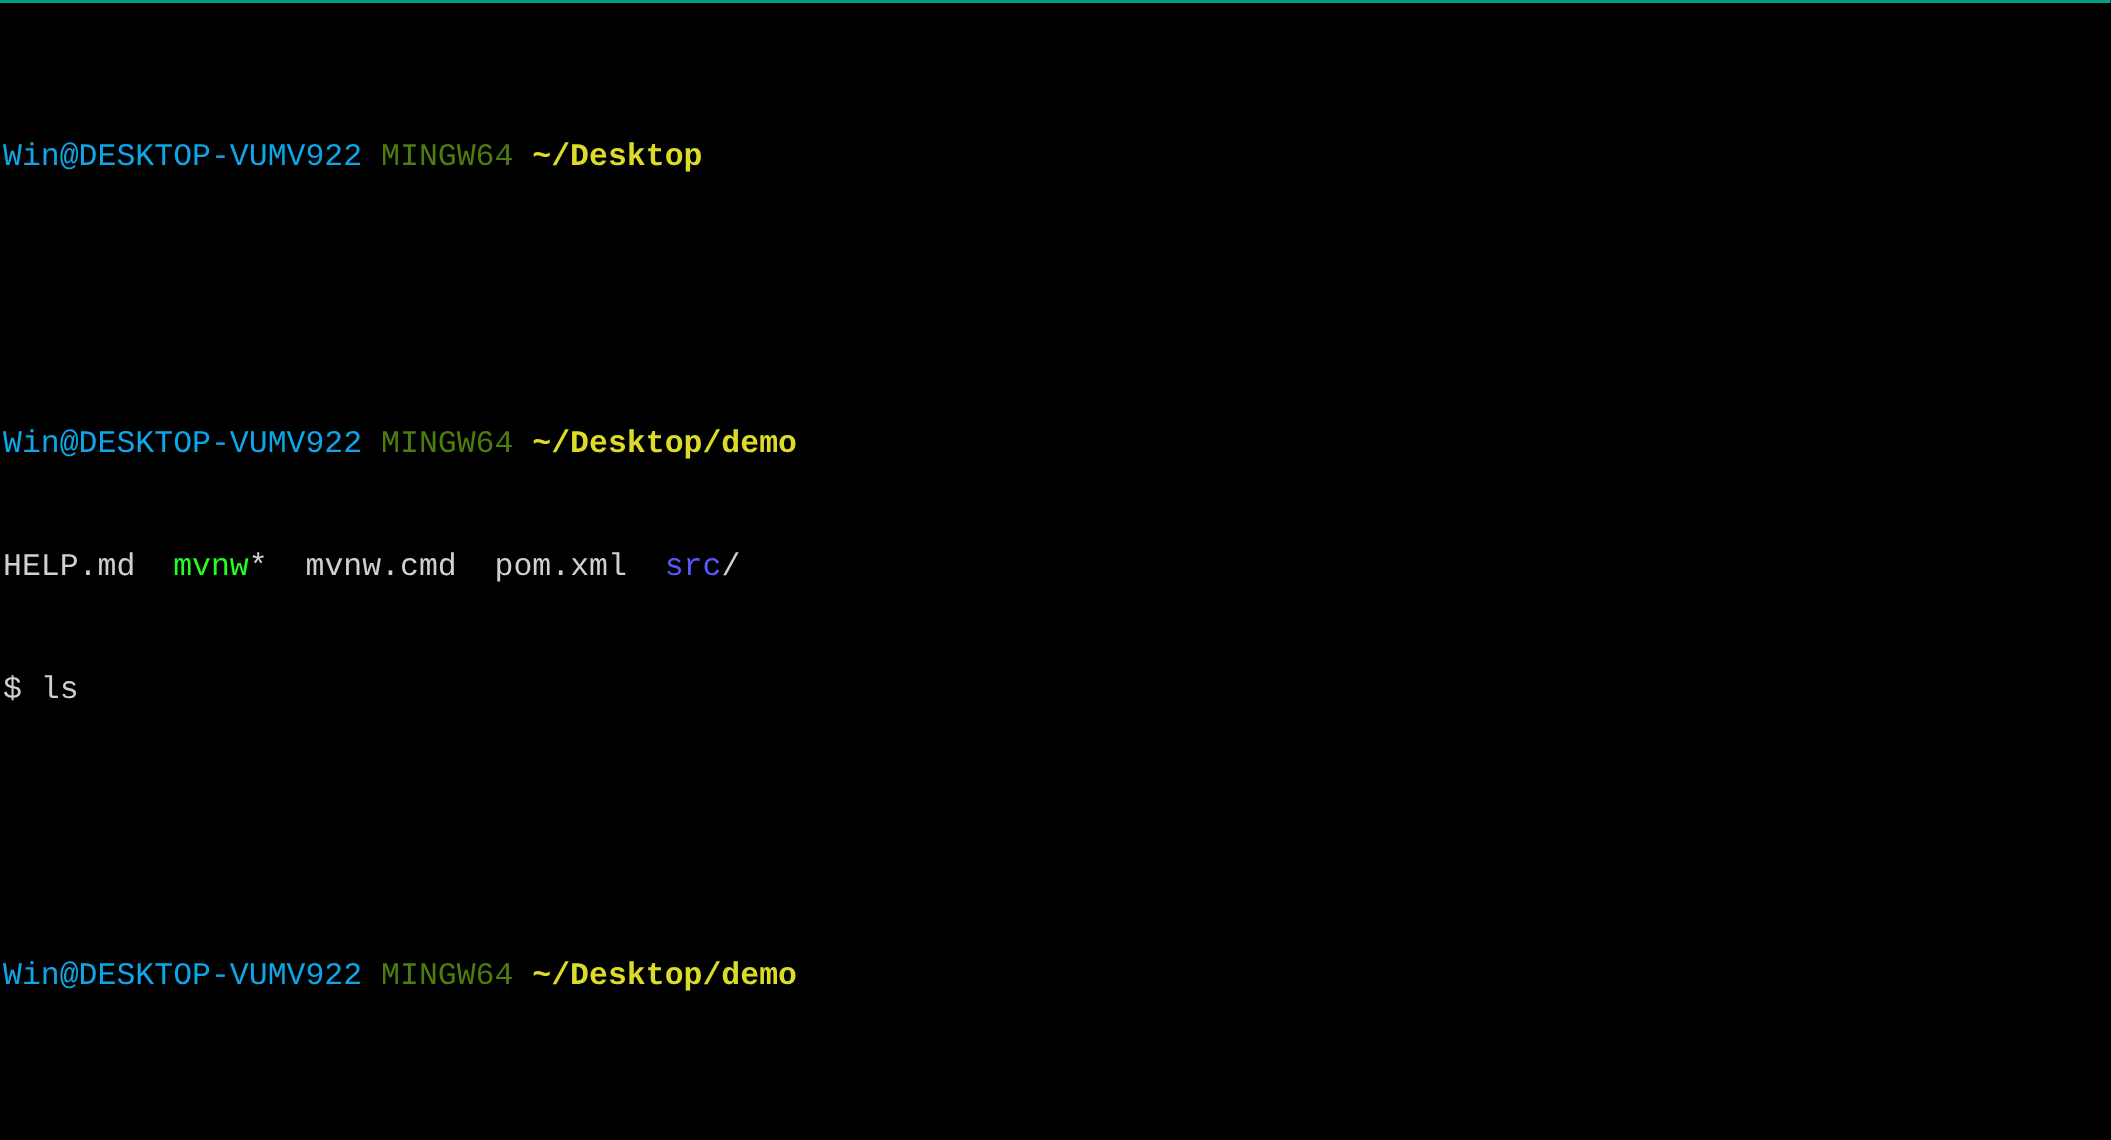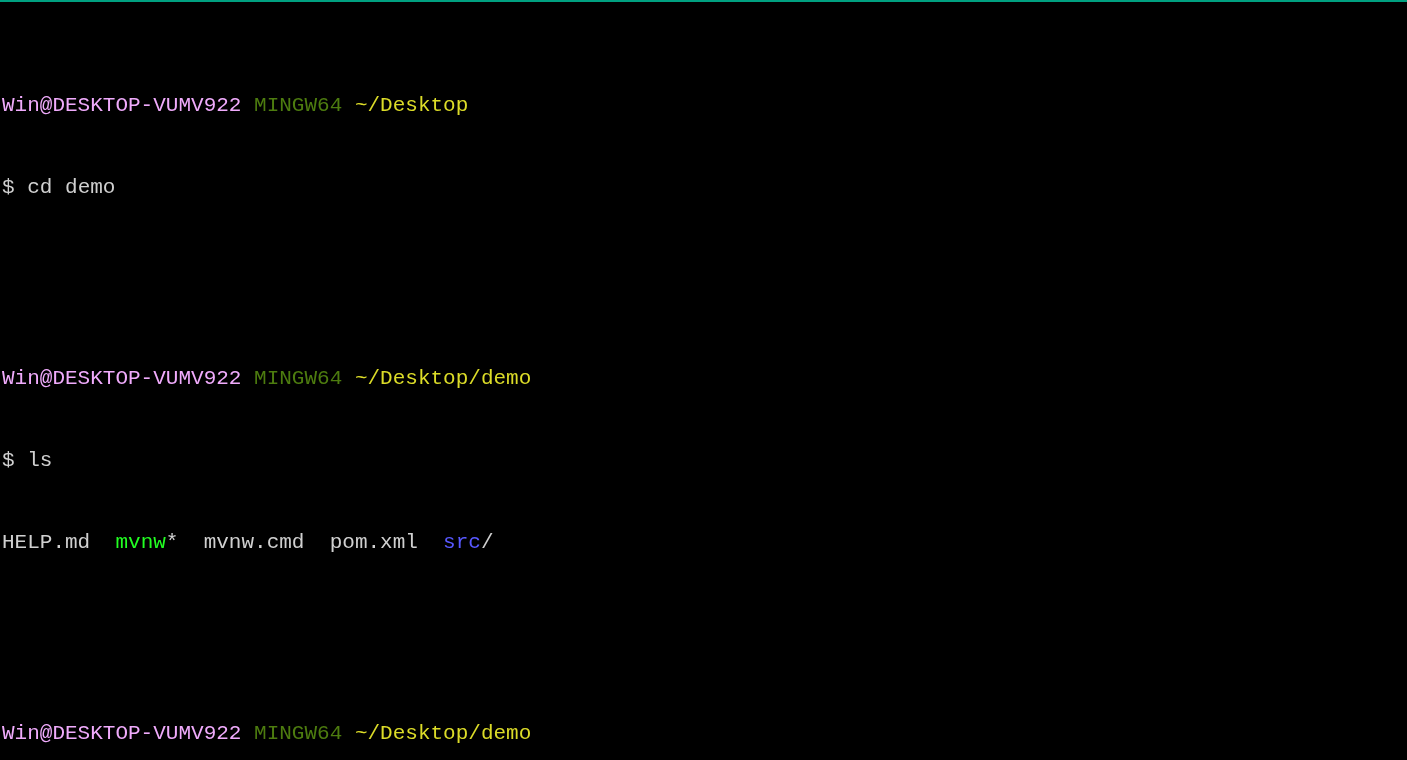--- a/index.html
+++ b/index.html
@@ -17,27 +17,28 @@
       width: 1407px;
       height: 760px;
       overflow: hidden;
       border-top: 2px solid #00a080;
     }
     .terminal {
       padding: 8px 2px;
       white-space: pre;
     }
     .user-host {
-      color: #f0abfc;
+      color: #0ea5e9;
     }
     .mingw {
       color: #4d7c0f;
     }
     .path {
       color: #dcdc28;
+      font-weight: bold;
     }
     .prompt-sym {
       color: #d0d0d0;
     }
     .cmd {
       color: #d0d0d0;
     }
     .file-white {
       color: #d0d0d0;
     }
@@ -53,26 +54,25 @@
     .blank {
       height: 1.3em;
     }
   </style>
 </head>
 <body>
 
 <div class="terminal">
 
   <span class="line"><span class="user-host">Win@DESKTOP-VUMV922</span><span class="mingw"> MINGW64 </span><span class="path">~/Desktop</span></span>
-  <span class="line"><span class="prompt-sym">$ </span><span class="cmd">cd demo</span></span>
   <div class="blank"></div>
 
   <span class="line"><span class="user-host">Win@DESKTOP-VUMV922</span><span class="mingw"> MINGW64 </span><span class="path">~/Desktop/demo</span></span>
+  <span class="line"><span class="file-white">HELP.md  </span><span class="file-exec">mvnw</span><span class="file-white">*  </span><span class="file-white">mvnw.cmd  pom.xml  </span><span class="file-dir">src</span><span class="file-white">/</span></span>
   <span class="line"><span class="prompt-sym">$ </span><span class="cmd">ls</span></span>
-  <span class="line"><span class="file-white">HELP.md  </span><span class="file-exec">mvnw</span><span class="file-white">*  </span><span class="file-white">mvnw.cmd  pom.xml  </span><span class="file-dir">src</span><span class="file-white">/</span></span>
   <div class="blank"></div>
 
   <span class="line"><span class="user-host">Win@DESKTOP-VUMV922</span><span class="mingw"> MINGW64 </span><span class="path">~/Desktop/demo</span></span>
 
   
 
   
   
   
   

